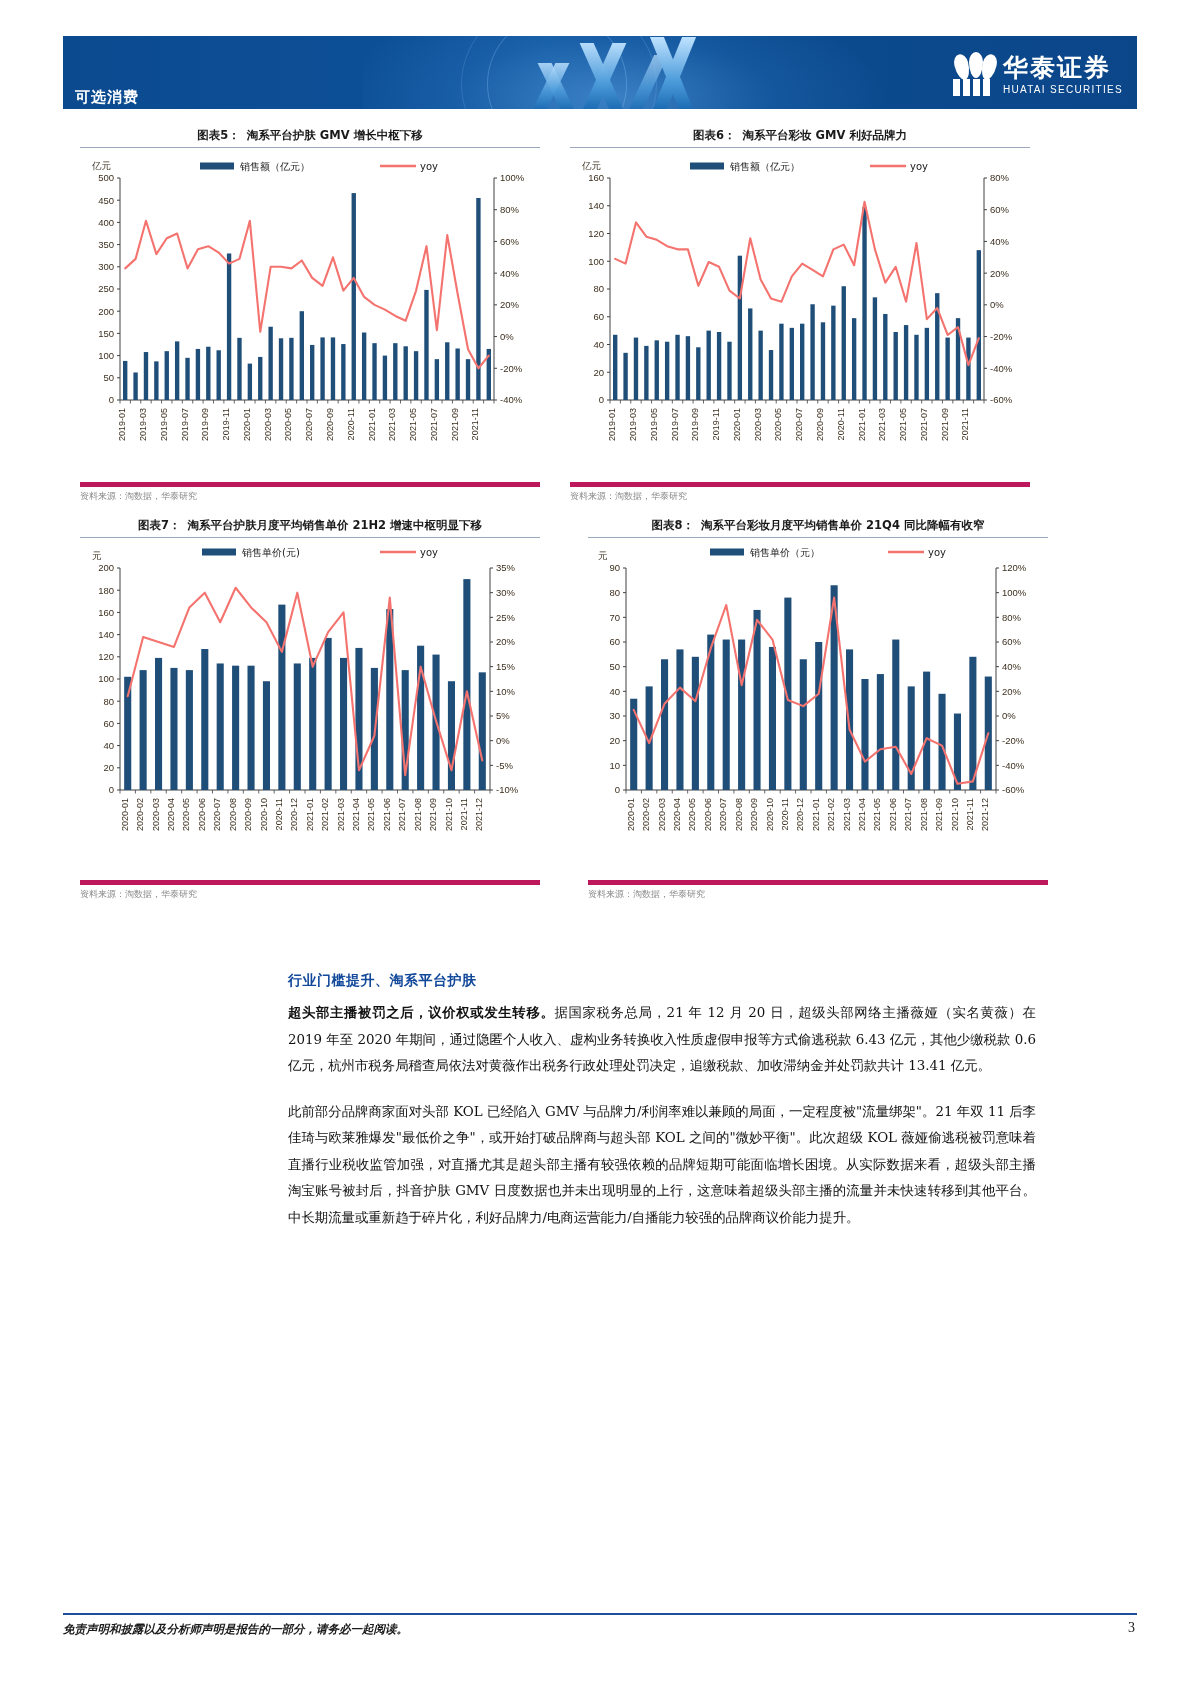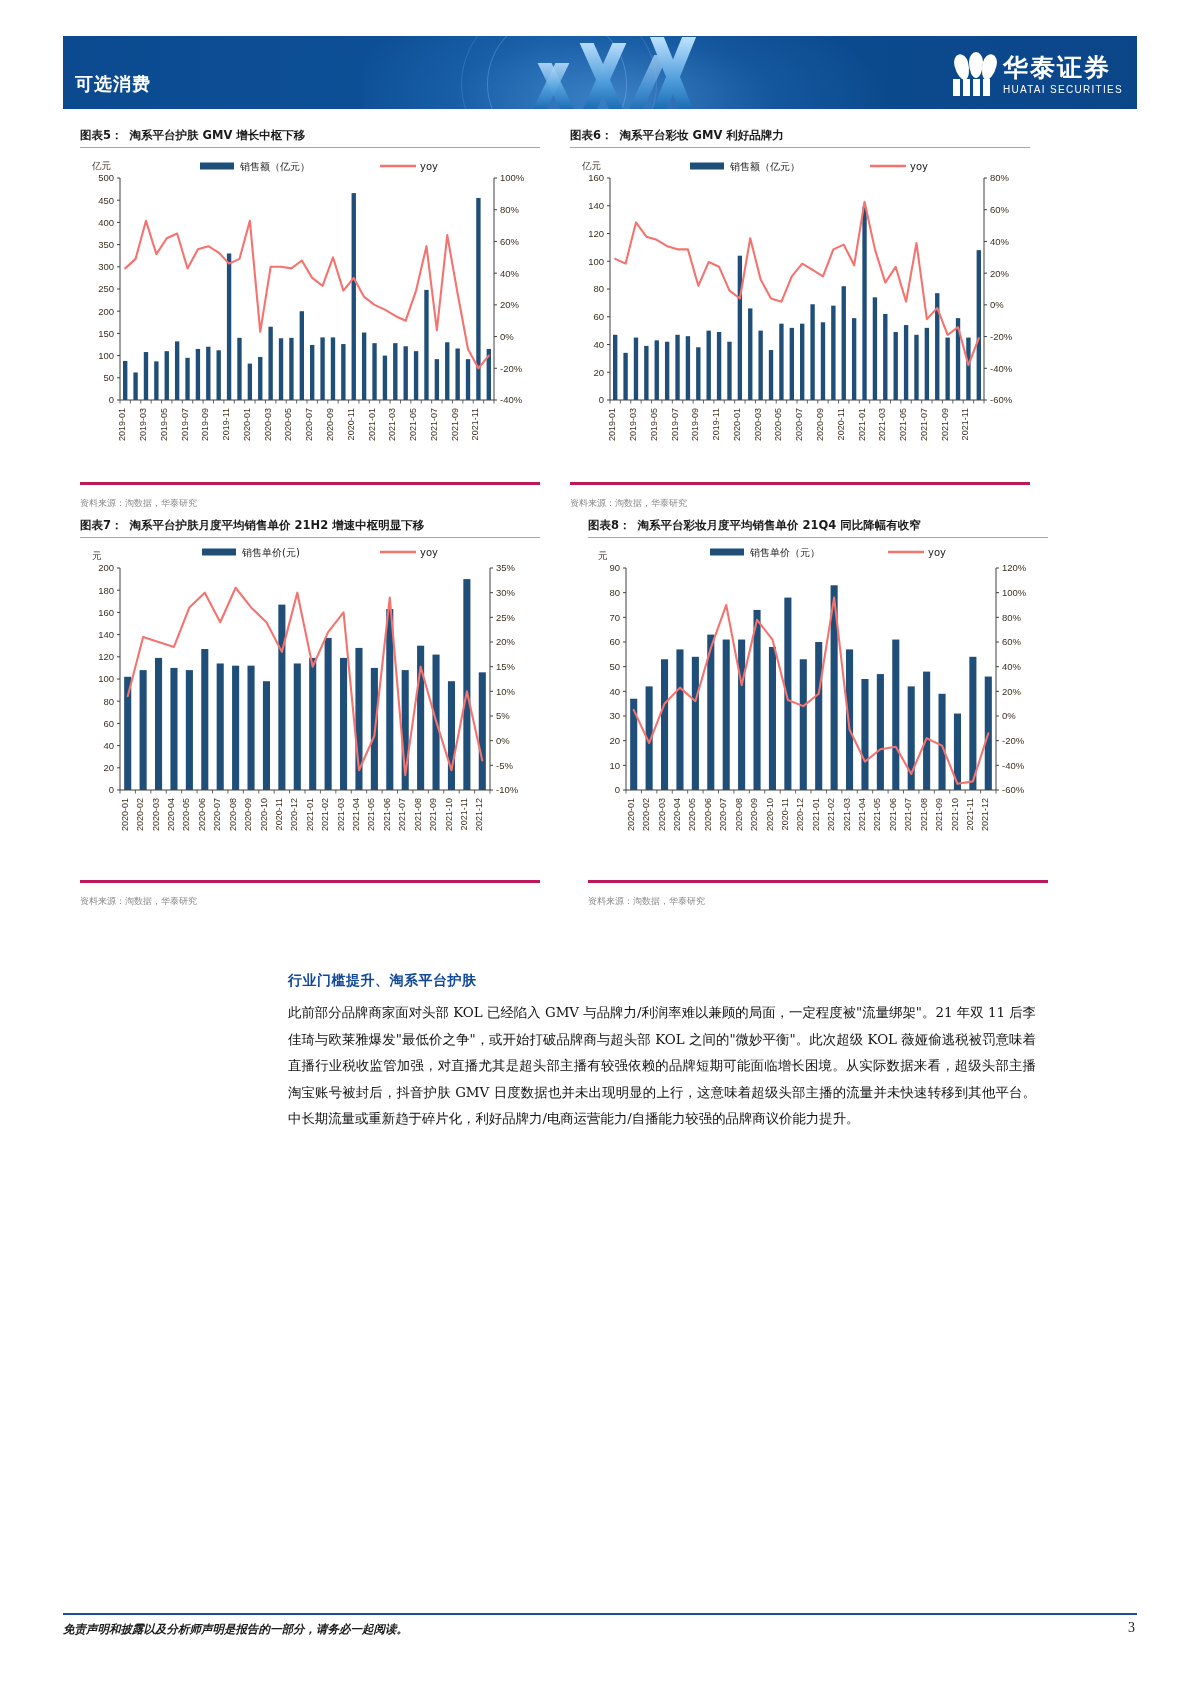--- a/index.html
+++ b/index.html
@@ -27,45 +27,45 @@
   .banner .ring2 {
     position:absolute; left:398px; top:-40px; width:196px; height:176px;
     border:1px solid rgba(150,205,255,.18); border-radius:50%;
   }
   .chev { position:absolute; bottom:0; }
   .chev i {
     position:absolute; bottom:0; width:14px; transform-origin:bottom center;
     background:linear-gradient(180deg,#bfe2ff 0%, #4e9ddb 60%, #1c6cb4 100%);
   }
   .banner-title {
-    position:absolute; left:12px; top:36px;
+    position:absolute; left:12px; top:52px;
     font-family:Liberation Mono, monospace; font-weight:bold;
-    font-size:18px; color:#ffffff; letter-spacing:1px;
+    font-size:15px; color:#ffffff; letter-spacing:1px;
   }
   .logo { position:absolute; right:14px; top:16px; display:flex; align-items:center; gap:8px; }
   .logo-mark { position:relative; width:42px; height:44px; }
   .logo-mark .bars { position:absolute; bottom:0; left:0; display:flex; gap:3px; }
   .logo-mark .bars span { display:block; width:7px; height:17px; background:#fff; }
   .logo-mark .pet { position:absolute; width:14px; height:26px; background:#fff;
     border-radius:50% 50% 50% 50% / 38% 38% 62% 62%; }
   .logo-text { color:#fff; }
   .logo-cn { font-family:"DejaVu Sans", sans-serif; font-weight:bold; font-size:25px; letter-spacing:2px; line-height:27px; }
   .logo-en { font-family:"Liberation Sans", sans-serif; font-size:10px; letter-spacing:1.3px; margin-top:3px; }
 
   
   .exhibit { position:absolute; }
   .ex-title {
     font-family:"DejaVu Sans", sans-serif; font-weight:bold; font-size:11.5px;
-    color:#1a1a1a; padding-bottom:4px; white-space:nowrap;
+    color:#1a1a1a; padding-bottom:4px; white-space:nowrap;text-align:center;
   }
   .ex-title .num { margin-right:7px; }
   .ex-rule { border-top:1px solid #9aa8bd; width:100%; }
   .ex-src {
     font-family:"DejaVu Sans", sans-serif; font-size:9px; color:#8a8a8a;
-    padding-top:12px; border-top:3px solid #be185d; margin-top:4px;
+    padding-top:3px; border-top:5px solid #be185d; margin-top:4px;
   }
   .chart-wrap { position:relative; width:100%; }
   svg { display:block; }
   .axlbl { font-family:"Liberation Sans", sans-serif; font-size:9.5px; fill:#3c2f1e; }
   .unitlbl { font-family:"DejaVu Sans", sans-serif; font-size:9.5px; fill:#3c2f1e; }
   .legtxt { font-family:"DejaVu Sans", sans-serif; font-size:10px; fill:#1a1a1a; }
   .xlbl { font-family:"Liberation Sans", sans-serif; font-size:9px; fill:#3c2f1e; }
 
   
   .body-col { position:absolute; left:288px; width:748px; }
@@ -688,18 +688,19 @@
         <text x="0" y="0" class="xlbl" text-anchor="end" transform="translate(369.5,260) rotate(-90)">2021-10</text>
         <text x="0" y="0" class="xlbl" text-anchor="end" transform="translate(384.9,260) rotate(-90)">2021-11</text>
         <text x="0" y="0" class="xlbl" text-anchor="end" transform="translate(400.3,260) rotate(-90)">2021-12</text>
       </svg>
   </div>
   <div class="ex-src">资料来源：淘数据，华泰研究</div>
 </div>
 
 <div class="body-col" style="top:972px;">
   <h3 class="sect">行业门槛提升、淘系平台护肤</h3>
+  <p class="para"><span class="lead">超头部主播被罚之后，议价权或发生转移。</span><span>据国家税务总局，21 年 12 月 20 日，超级头部网络主播薇娅（实名黄薇）在 2019 年至 2020 年期间，通过隐匿个人收入、虚构业务转换收入性质虚假申报等方式偷逃税款 6.43 亿元，其他少缴税款 0.6 亿元，杭州市税务局稽查局依法对黄薇作出税务行政处理处罚决定，追缴税款、加收滞纳金并处罚款共计 13.41 亿元。</span></p>
   <p class="para">此前部分品牌商家面对头部 KOL 已经陷入 GMV 与品牌力/利润率难以兼顾的局面，一定程度被"流量绑架"。21 年双 11 后李佳琦与欧莱雅爆发"最低价之争"，或开始打破品牌商与超头部 KOL 之间的"微妙平衡"。此次超级 KOL 薇娅偷逃税被罚意味着直播行业税收监管加强，对直播尤其是超头部主播有较强依赖的品牌短期可能面临增长困境。从实际数据来看，超级头部主播淘宝账号被封后，抖音护肤 GMV 日度数据也并未出现明显的上行，这意味着超级头部主播的流量并未快速转移到其他平台。中长期流量或重新趋于碎片化，利好品牌力/电商运营能力/自播能力较强的品牌商议价能力提升。</p>
 </div>
 
 <div class="foot-rule"></div>
 <div class="foot-note">免责声明和披露以及分析师声明是报告的一部分，请务必一起阅读。</div>
 <div class="foot-page">3</div>
 
 </body></html>

